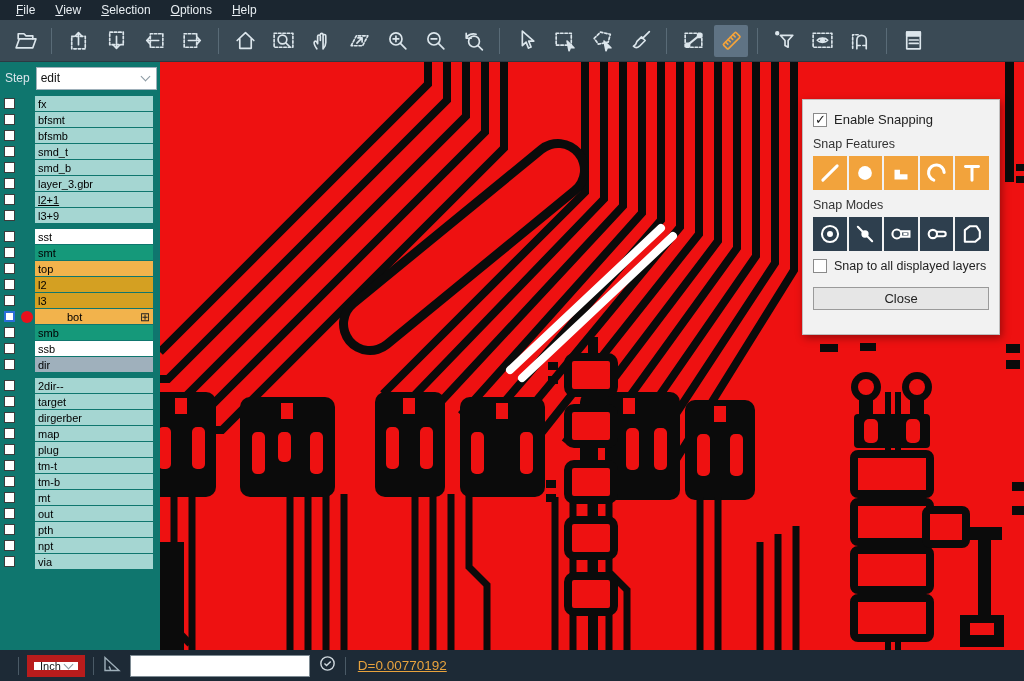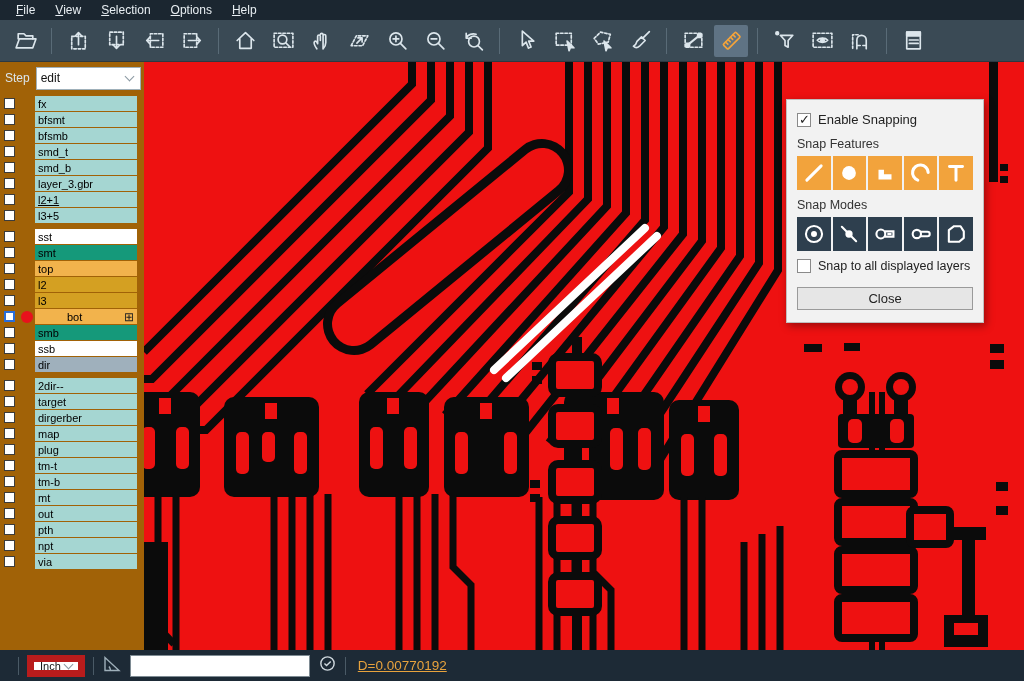--- a/index.html
+++ b/index.html
@@ -10,21 +10,21 @@
   .menu-item{display:inline-block;color:#e8eef2;font-size:12px;padding:2px 10px;cursor:default;}
   .menu-item::first-letter{text-decoration:underline;}
   
   .toolbar{height:42px;background:#3a4a55;display:flex;align-items:center;padding:0 6px;flex:0 0 auto;border-bottom:1px solid #2c3942;}
   .tb-btn{width:34px;height:32px;display:flex;align-items:center;justify-content:center;background:transparent;border:0;padding:0;margin:0 2px;border-radius:2px;}
   .tb-btn.active{background:#5f7384;}
   .tb-btn svg{width:25px;height:25px;}
   .tb-sep{width:1px;height:26px;background:#596b77;margin:0 7px;}
   
   .main{flex:1 1 auto;display:flex;min-height:0;}
-  .sidebar{width:144px;flex:0 0 auto;background:#a16207;display:flex;flex-direction:column;}
+  .sidebar{width:160px;flex:0 0 auto;background:#0f766e;display:flex;flex-direction:column;}
   .step-row{height:32px;display:flex;align-items:center;padding:0 3px 0 5px;flex:0 0 auto;}
   .step-label{color:#dbe5ec;font-size:12px;margin-right:6px;}
   .step-select{flex:1;height:23px;background:#fff;border:1px solid #9fb0ba;display:flex;align-items:center;padding:0 4px;position:relative;}
   .step-select .val{font-size:12px;color:#111;flex:1;}
   .chev{width:7px;height:7px;border-right:1.6px solid #8a98a2;border-bottom:1.6px solid #8a98a2;transform:rotate(45deg);margin:-3px 3px 0 0;}
   .layers{padding:2px 0 0 0;}
   .layer-group{margin-bottom:6px;}
   .layer-row{display:flex;align-items:center;height:15px;margin-bottom:1px;padding-right:7px;}
   .cbx-cell{width:18px;display:flex;justify-content:center;flex:0 0 auto;}
   .cbx{width:11px;height:11px;background:#fff;border:1px solid #3c3c3c;display:inline-block;position:relative;}
@@ -37,21 +37,21 @@
   .xy-panel{height:47px;background:#5d7584;color:#e9f0f4;font-size:13px;padding:4px 8px;flex:0 0 auto;}
   .xy-panel div{line-height:19px;}
   
   .canvas{position:relative;flex:1 1 auto;background:#ee1111;overflow:hidden;}
   .canvas svg.art{position:absolute;left:0;top:0;}
   
   .dialog{position:absolute;left:642px;top:37px;width:198px;background:#f2f2f2;border:1px solid #bfbfbf;box-shadow:2px 3px 8px rgba(0,0,0,.35);}
   .dlg-title{height:29px;display:flex;align-items:center;padding:0 6px 0 10px;}
   .dlg-title .t{flex:1;font-size:12px;color:#222;}
   .dlg-close{width:20px;height:17px;background:#d65353;color:#fff;font-size:10px;line-height:16px;text-align:center;border:1px solid #b94343;border-radius:2px;}
-  .dlg-body{padding:6px 10px 12px 10px;}
+  .dlg-body{padding:6px 10px 24px 10px;}
   .dlg-check{display:flex;align-items:center;margin:6px 0 10px 0;}
   .dcbx{width:14px;height:14px;background:#fff;border:1px solid #8a8a8a;display:inline-block;margin-right:7px;position:relative;flex:0 0 auto;}
   .dcbx.on::after{content:"✓";position:absolute;left:1px;top:-2px;font-size:13px;color:#222;}
   .dlg-check .lbl{font-size:13px;color:#222;}
   .dlg-sec{font-size:12.5px;color:#333;margin:4px 0 5px 0;}
   .btn-row{display:flex;gap:2px;margin-bottom:8px;}
   .snap-btn{width:34px;height:34px;border:0;padding:0;display:flex;align-items:center;justify-content:center;}
   .snap-btn.feat{background:#f2a33c;}
   .snap-btn.mode{background:#2e3f4e;}
   .snap-btn svg{width:26px;height:26px;}
@@ -290,21 +290,21 @@
                 <span class="cbx"></span>
               </span>
               <span class="ind-cell"></span>
               <span class="layer-name" style="background: rgb(165, 214, 210); text-decoration: underline;">l2+1</span>
             </div>
             <div class="layer-row">
               <span class="cbx-cell">
                 <span class="cbx"></span>
               </span>
               <span class="ind-cell"></span>
-              <span class="layer-name" style="background: rgb(165, 214, 210);">l3+5</span>
+              <span class="layer-name" style="background: rgb(165, 214, 210);">l3+9</span>
             </div>
           </div>
           <div class="layer-group">
             <div class="layer-row">
               <span class="cbx-cell">
                 <span class="cbx"></span>
               </span>
               <span class="ind-cell"></span>
               <span class="layer-name" style="background: rgb(255, 255, 255);">sst</span>
             </div>

